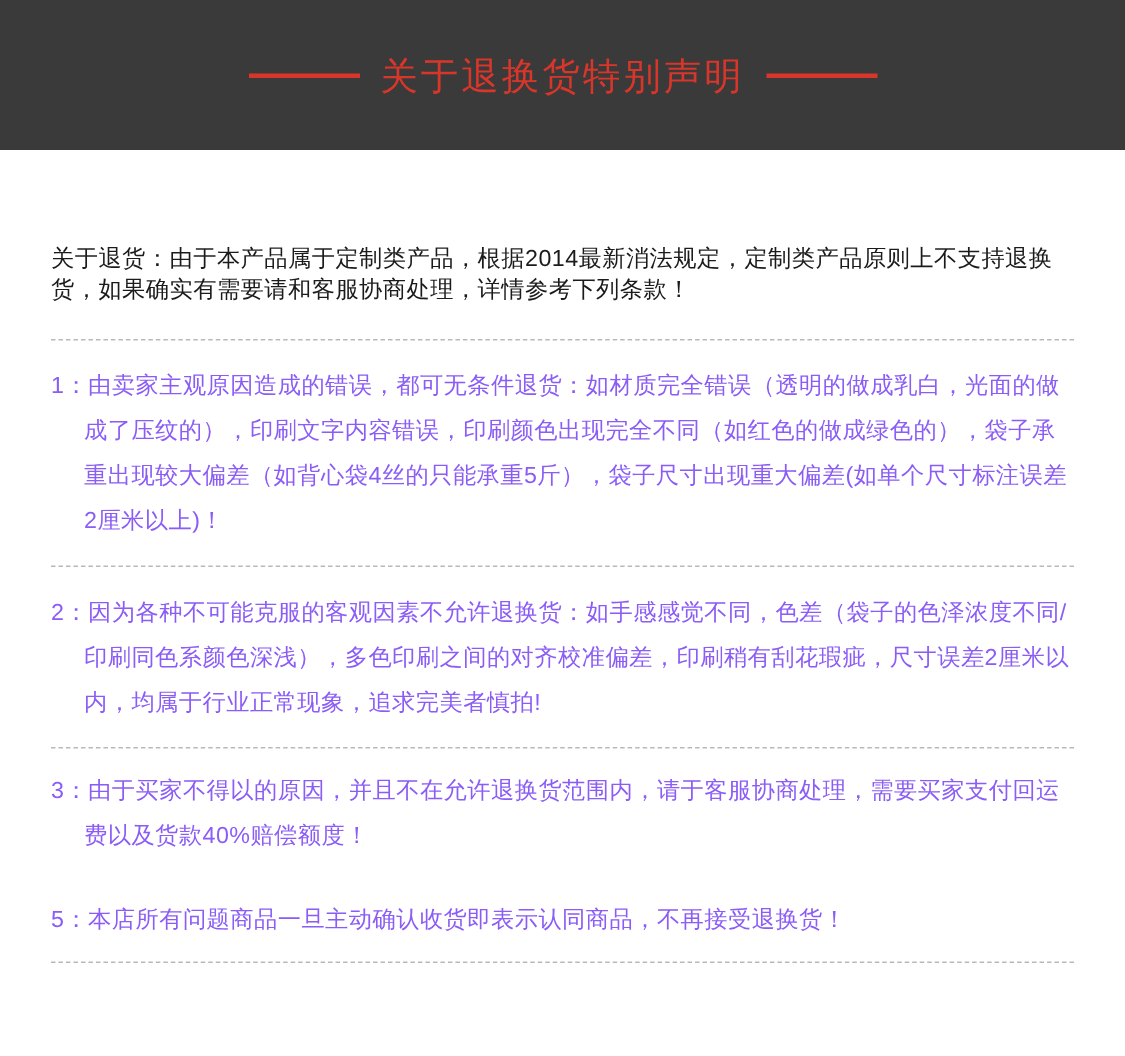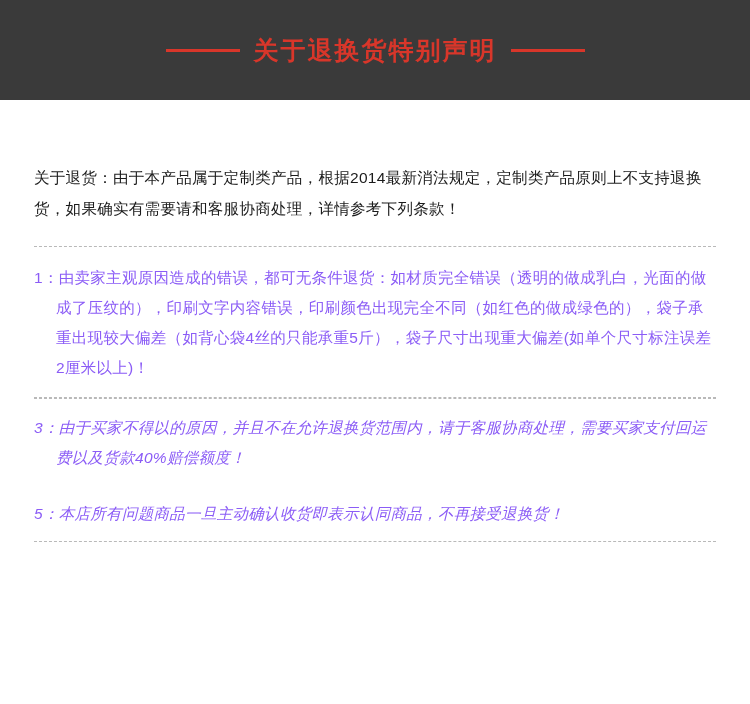--- a/index.html
+++ b/index.html
@@ -38,53 +38,52 @@
   .banner-rule {
     display: block;
     width: 74px;
     height: 3px;
     background: #d8362a;
   }
   .banner-title {
     color: #d8362a;
     font-size: 25px;
     letter-spacing: 2px;
-    font-weight: bold;
+    font-weight: normal;
     white-space: nowrap;
   }
   
   .content {
     padding: 0 34px;
     box-sizing: border-box;
     width: 750px;
   }
   .intro {
     color: #1b1b1b;
     font-size: 15.5px;
-    line-height: 31px;
+    line-height: 21px;
     padding-top: 62px;
     padding-bottom: 22px;
     letter-spacing: 0.3px;
   }
   .divider {
     border: 0;
     border-top: 1px dashed #b9b9b9;
     margin: 0;
     height: 0;
   }
   .clause {
     color: #8b5cf6;
     font-size: 15.5px;
     line-height: 30px;
     padding: 16px 0 14px 0;
     letter-spacing: 0.3px;
   }
   .clause.short {
     padding: 14px 0 12px 0;
-    font-style: italic;
   }
   .clause-body {
     padding-left: 22px;
     text-indent: -22px;
   }
 </style>
 </head>
 <body>
 
 <div class="page">
@@ -102,20 +101,23 @@
     <div class="intro">关于退货：由于本产品属于定制类产品，根据2014最新消法规定，定制类产品原则上不支持退换货，如果确实有需要请和客服协商处理，详情参考下列条款！</div>
 
     <hr class="divider">
 
     <div class="clause">
       <div class="clause-body">1：由卖家主观原因造成的错误，都可无条件退货：如材质完全错误（透明的做成乳白，光面的做成了压纹的），印刷文字内容错误，印刷颜色出现完全不同（如红色的做成绿色的），袋子承重出现较大偏差（如背心袋4丝的只能承重5斤），袋子尺寸出现重大偏差(如单个尺寸标注误差2厘米以上)！</div>
     </div>
 
     <hr class="divider">
 
+    <div class="clause">
+      <div class="clause-body">2：因为各种不可能克服的客观因素不允许退换货：如手感感觉不同，色差（袋子的色泽浓度不同/印刷同色系颜色深浅），多色印刷之间的对齐校准偏差，印刷稍有刮花瑕疵，尺寸误差2厘米以内，均属于行业正常现象，追求完美者慎拍!</div>
+    </div>
 
     <hr class="divider">
 
     <div class="clause short">
       <div class="clause-body">3：由于买家不得以的原因，并且不在允许退换货范围内，请于客服协商处理，需要买家支付回运费以及货款40%赔偿额度！</div>
     </div>
 
     <div class="clause short">
       <div class="clause-body">5：本店所有问题商品一旦主动确认收货即表示认同商品，不再接受退换货！</div>
     </div>

